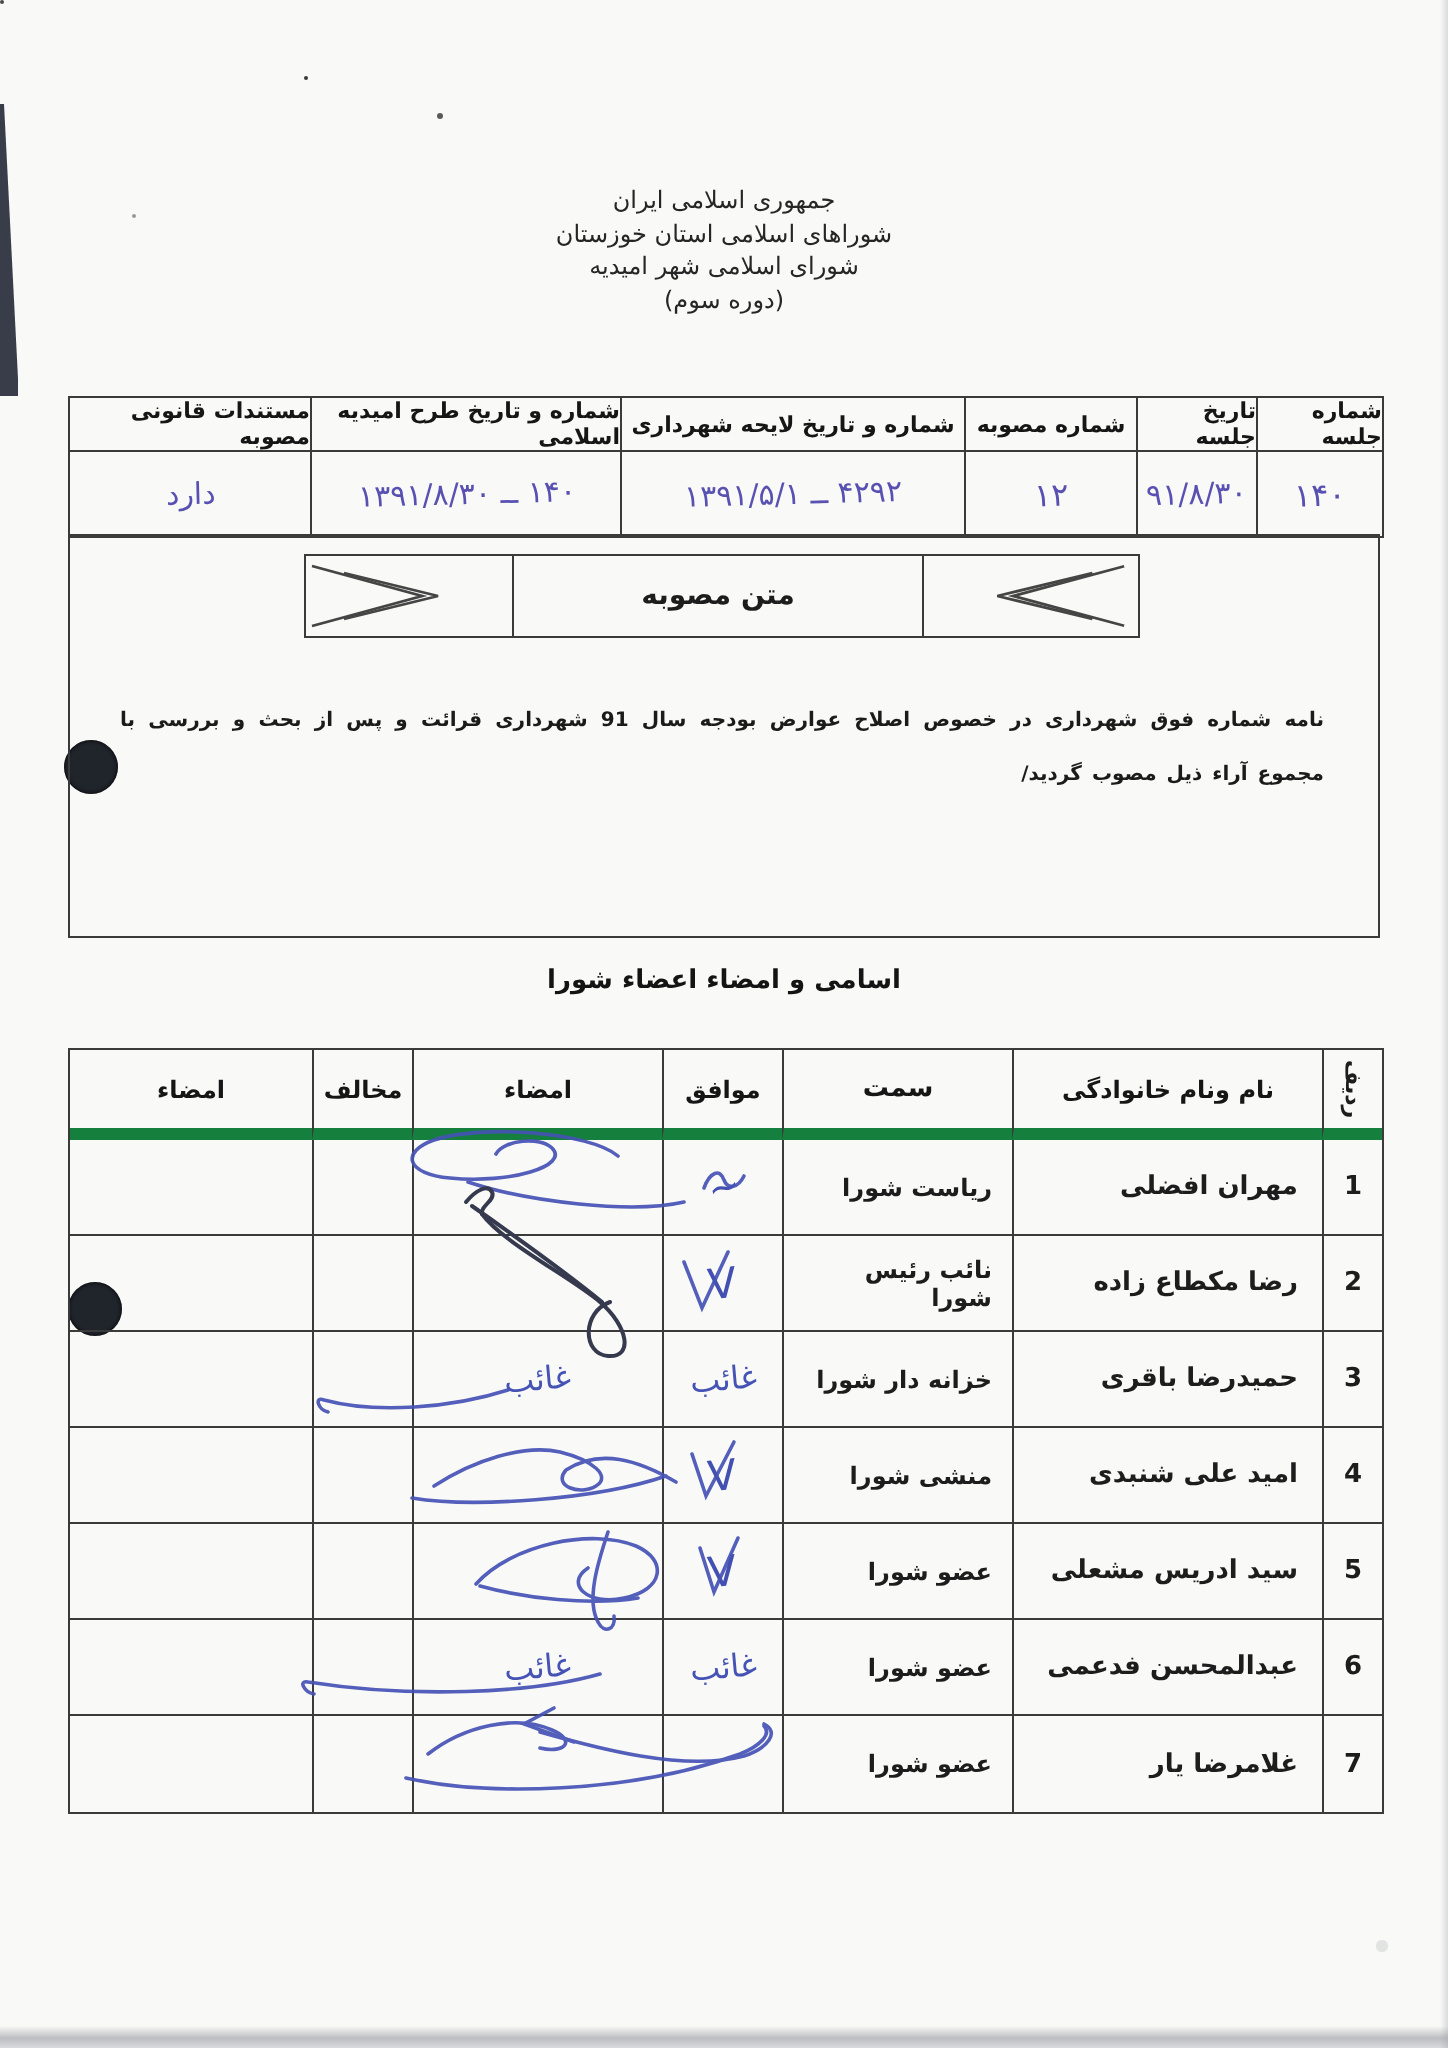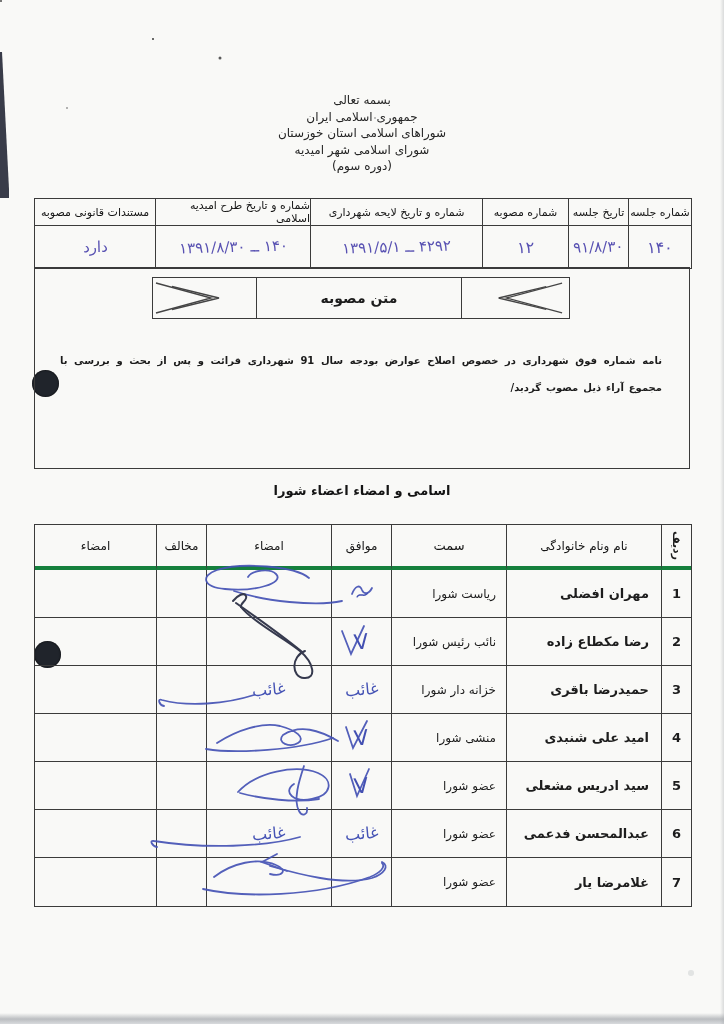--- a/index.html
+++ b/index.html
@@ -52,21 +52,21 @@
     display:flex;align-items:center;justify-content:center;
     direction:rtl;overflow:visible;
   }
   .meta-table{
     left:34px;top:198px;width:656px;
     grid-template-columns:63px 60px 86px 172px 155px 120px;
     grid-template-rows:27px 42px;
   }
   .meta-table .cell:nth-child(6n){border-left:none;}
   .meta-table .cell:nth-child(n+7){border-bottom:none;}
-  .th{font-weight:normal;font-size:11px;color:#161616;}
+  .th{font-weight:bold;font-size:11px;color:#161616;}
   .hw{
     font-size:15px;color:#5851b2;letter-spacing:.5px;
     transform:rotate(-1.5deg);white-space:nowrap;
   }
   .hw-big{font-size:16px;}
   .hw-spread{letter-spacing:4px;}
   
   .res-box{
     position:absolute;left:34px;top:267px;width:656px;height:202px;
     border:1.5px solid #3b3b3b;box-sizing:border-box;
@@ -90,33 +90,33 @@
   .members-title{
     position:absolute;left:0;top:483px;width:100%;text-align:center;
     direction:rtl;font-weight:bold;font-size:13px;color:#141414;
   }
   .members-head,.members-body{
     grid-template-columns:30px 155px 115px 60px 125px 50px 121px;
   }
   .members-head{
     left:34px;top:524px;width:656px;grid-template-rows:45px;border-bottom:none;
   }
-  .members-head .cell{border-bottom:4px solid #15803d;}
+  .members-head .cell{border-bottom:6px solid #15803d;}
   .members-head .cell:nth-child(7n){border-left:none;}
   .members-body{
     left:34px;top:570px;width:656px;grid-auto-rows:48px;border-top:none;
   }
   .members-body .cell:nth-child(7n){border-left:none;}
   .members-body .cell:nth-last-child(-n+7){border-bottom:none;}
   .radif-vert{
     font-weight:bold;font-size:11px;transform:rotate(90deg);white-space:nowrap;
   }
   .c-num{font-weight:bold;font-size:13px;direction:ltr;}
   .c-name{font-weight:bold;font-size:13px;justify-content:flex-start;padding-right:12px;box-sizing:border-box;}
-  .c-pos{font-weight:normal;font-size:12px;justify-content:flex-start;padding-right:10px;box-sizing:border-box;padding-left:13px;}
+  .c-pos{font-weight:bold;font-size:12px;justify-content:flex-start;padding-right:10px;box-sizing:border-box;padding-left:13px;}
   .vmark{
     font-size:21px;color:#4350b2;transform:rotate(-6deg);font-weight:normal;
   }
   .tickmark{font-size:19px;color:#4350b2;transform:rotate(-14deg);}
   .ghayeb{
     font-size:16px;color:#4553b5;transform:rotate(-5deg);letter-spacing:1px;
     white-space:nowrap;
   }
   
   .overlay{position:absolute;left:0;top:0;width:724px;height:1024px;pointer-events:none;}
@@ -127,21 +127,20 @@
 <div class="page">
 
   <div class="corner-wedge"></div>
   <div class="speckles"></div>
   <div class="hole-punch hp1"></div>
   <div class="hole-punch hp2"></div>
   <div class="bottom-shadow"></div>
   <div class="right-shade"></div>
 
   <div class="letterhead">
-    <div>بسمه تعالی</div>
     <div>جمهوری اسلامی ایران</div>
     <div>شوراهای اسلامی استان خوزستان</div>
     <div>شورای اسلامی شهر امیدیه</div>
     <div>(دوره سوم)</div>
   </div>
 
   <div class="grid meta-table">
     <div class="cell th">شماره جلسه</div>
     <div class="cell th">تاریخ جلسه</div>
     <div class="cell th">شماره مصوبه</div>

